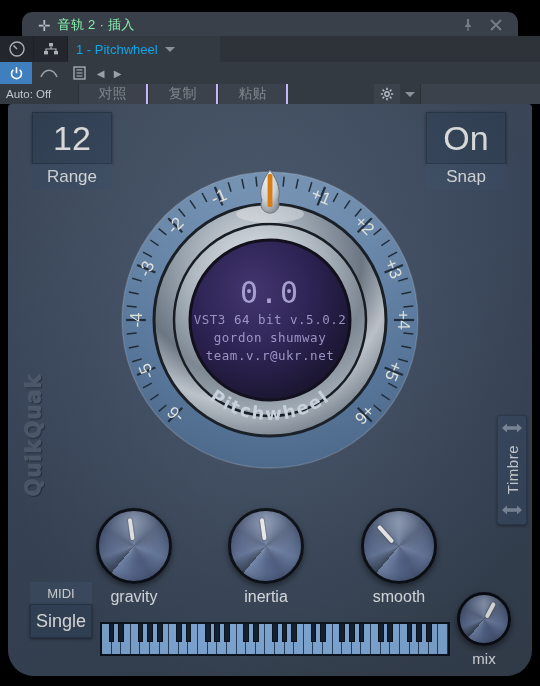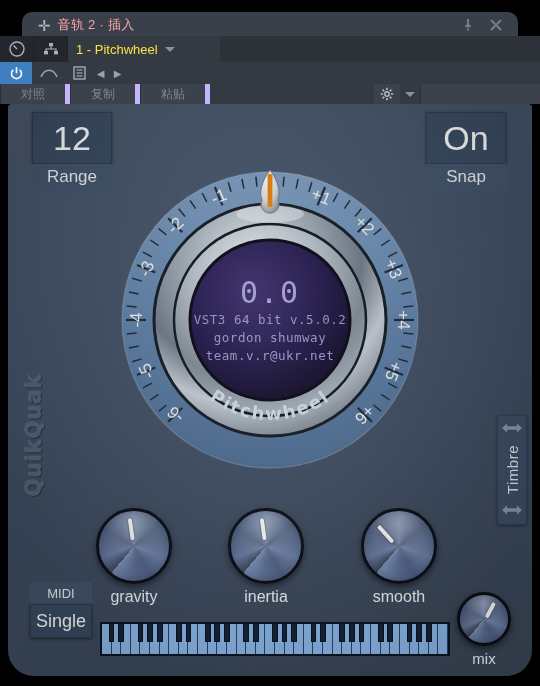--- a/index.html
+++ b/index.html
@@ -15,39 +15,39 @@
   .host-titlebar {
     position: absolute; left: 22px; top: 12px; width: 496px; height: 26px;
     background: #3a4049;
     border-radius: 10px 10px 0 0;
     display: flex; align-items: center;
   }
   .host-titlebar .plus {
     color: #b8bdc4; font-size: 15px; margin-left: 16px; margin-right: 7px;
     line-height: 1;
   }
-  .host-title-text { color: #fca5a5; font-size: 13px; letter-spacing: .3px; }
+  .host-title-text { color: #86efac; font-size: 13px; letter-spacing: .3px; }
   .host-title-right { margin-left: auto; display: flex; align-items: center; gap: 12px; padding-right: 14px;}
   .ico-pin, .ico-close { width: 16px; height: 16px; opacity: .62; }
 
   .host-row2 {
     position: absolute; left: 0px; top: 36px; width: 540px; height: 26px;
     background: #2e333a;
     display: flex; align-items: stretch;
   }
   .hbtn {
     width: 34px; display: flex; align-items: center; justify-content: center;
     background: #23272d; border-right: 1px solid #1d2126;
   }
   .hbtn svg { opacity: .85; }
   .plugin-slot {
     flex: 0 0 auto; padding: 0 8px; display: flex; align-items: center; gap: 7px;
     background: #343a42; min-width: 152px;
   }
-  .plugin-slot .name { color: #fde047; font-size: 13px; }
+  .plugin-slot .name { color: #0ea5e9; font-size: 13px; }
   .caret { width: 0; height: 0; border-left: 5px solid transparent; border-right: 5px solid transparent;
            border-top: 5px solid #8b919a; }
   .host-row2-rest { flex: 1; background: #2e333a; }
 
   .host-row3 {
     position: absolute; left: 0; top: 62px; width: 540px; height: 22px;
     background: #343a42; display: flex; align-items: stretch;
   }
   .pwr {
     width: 32px; background: #3f7fc0; display: flex; align-items: center; justify-content: center;
@@ -63,22 +63,22 @@
   }
   .preset-field .caret { position: absolute; right: 10px; border-top-color:#8b919a; }
 
   .host-row4 {
     position: absolute; left: 0; top: 84px; width: 540px; height: 20px;
     background: #343a42; display: flex; align-items: stretch;
   }
   .auto-lbl { width: 78px; display:flex; align-items:center; padding-left:6px;
               color:#c2c7cd; font-size: 11.5px; background:#343a42;}
   .mini-btn { width: 70px; display:flex; align-items:center; justify-content:center;
-              color:#7f868e; font-size: 12px; background:#3b424b; border-left:1px solid #2b3037;
-              border-right:5px solid #c4b5fd;}
+              color:#7f868e; font-size: 14px; background:#3b424b; border-left:1px solid #2b3037;
+              border-right:2px solid #c4b5fd;}
   .row4-gap { flex:1; background:#343a42; }
   .gear-wrap { width: 26px; display:flex; align-items:center; justify-content:center; background:#3b424b; }
   .gear-caret { width: 20px; display:flex; align-items:center; justify-content:center; background:#343a42;}
   .row4-field { width: 120px; background:#3b424b; border-left:1px solid #2b3037; }
 
   
   .panel {
     position: absolute; left: 8px; top: 104px; width: 524px; height: 572px;
     background: linear-gradient(160deg,#4b5a6e 0%, #44536a 35%, #3e4c60 75%, #3b4757 100%);
     border-radius: 4px 4px 26px 26px;
@@ -246,20 +246,21 @@
       <svg width="13" height="14" viewBox="0 0 13 14">
           <rect x="1" y="1" width="11" height="12" stroke="#b6bcc3" stroke-width="1.2" fill="none"></rect>
           <path d="M3.5 4h6 M3.5 7h6 M3.5 10h6" stroke="#b6bcc3" stroke-width="1.1"></path>
         </svg>
     </div>
     <div class="arrowbtn">◀</div>
     <div class="arrowbtn">▶</div>
   </div>
 
   <div class="host-row4">
+    <div class="auto-lbl">Auto: Off</div>
     <div class="mini-btn">对照</div>
     <div class="mini-btn">复制</div>
     <div class="mini-btn">粘贴</div>
     <div class="row4-gap"></div>
     <div class="gear-wrap">
       <svg width="14" height="14" viewBox="0 0 14 14">
           <circle cx="7" cy="7" r="2.2" stroke="#b6bcc3" stroke-width="1.4" fill="none"></circle>
           <g stroke="#b6bcc3" stroke-width="1.6">
             <path d="M7 .8v2.2M7 11v2.2M.8 7h2.2M11 7h2.2M2.6 2.6l1.6 1.6M9.8 9.8l1.6 1.6M11.4 2.6 9.8 4.2M4.2 9.8 2.6 11.4"></path>
           </g>

